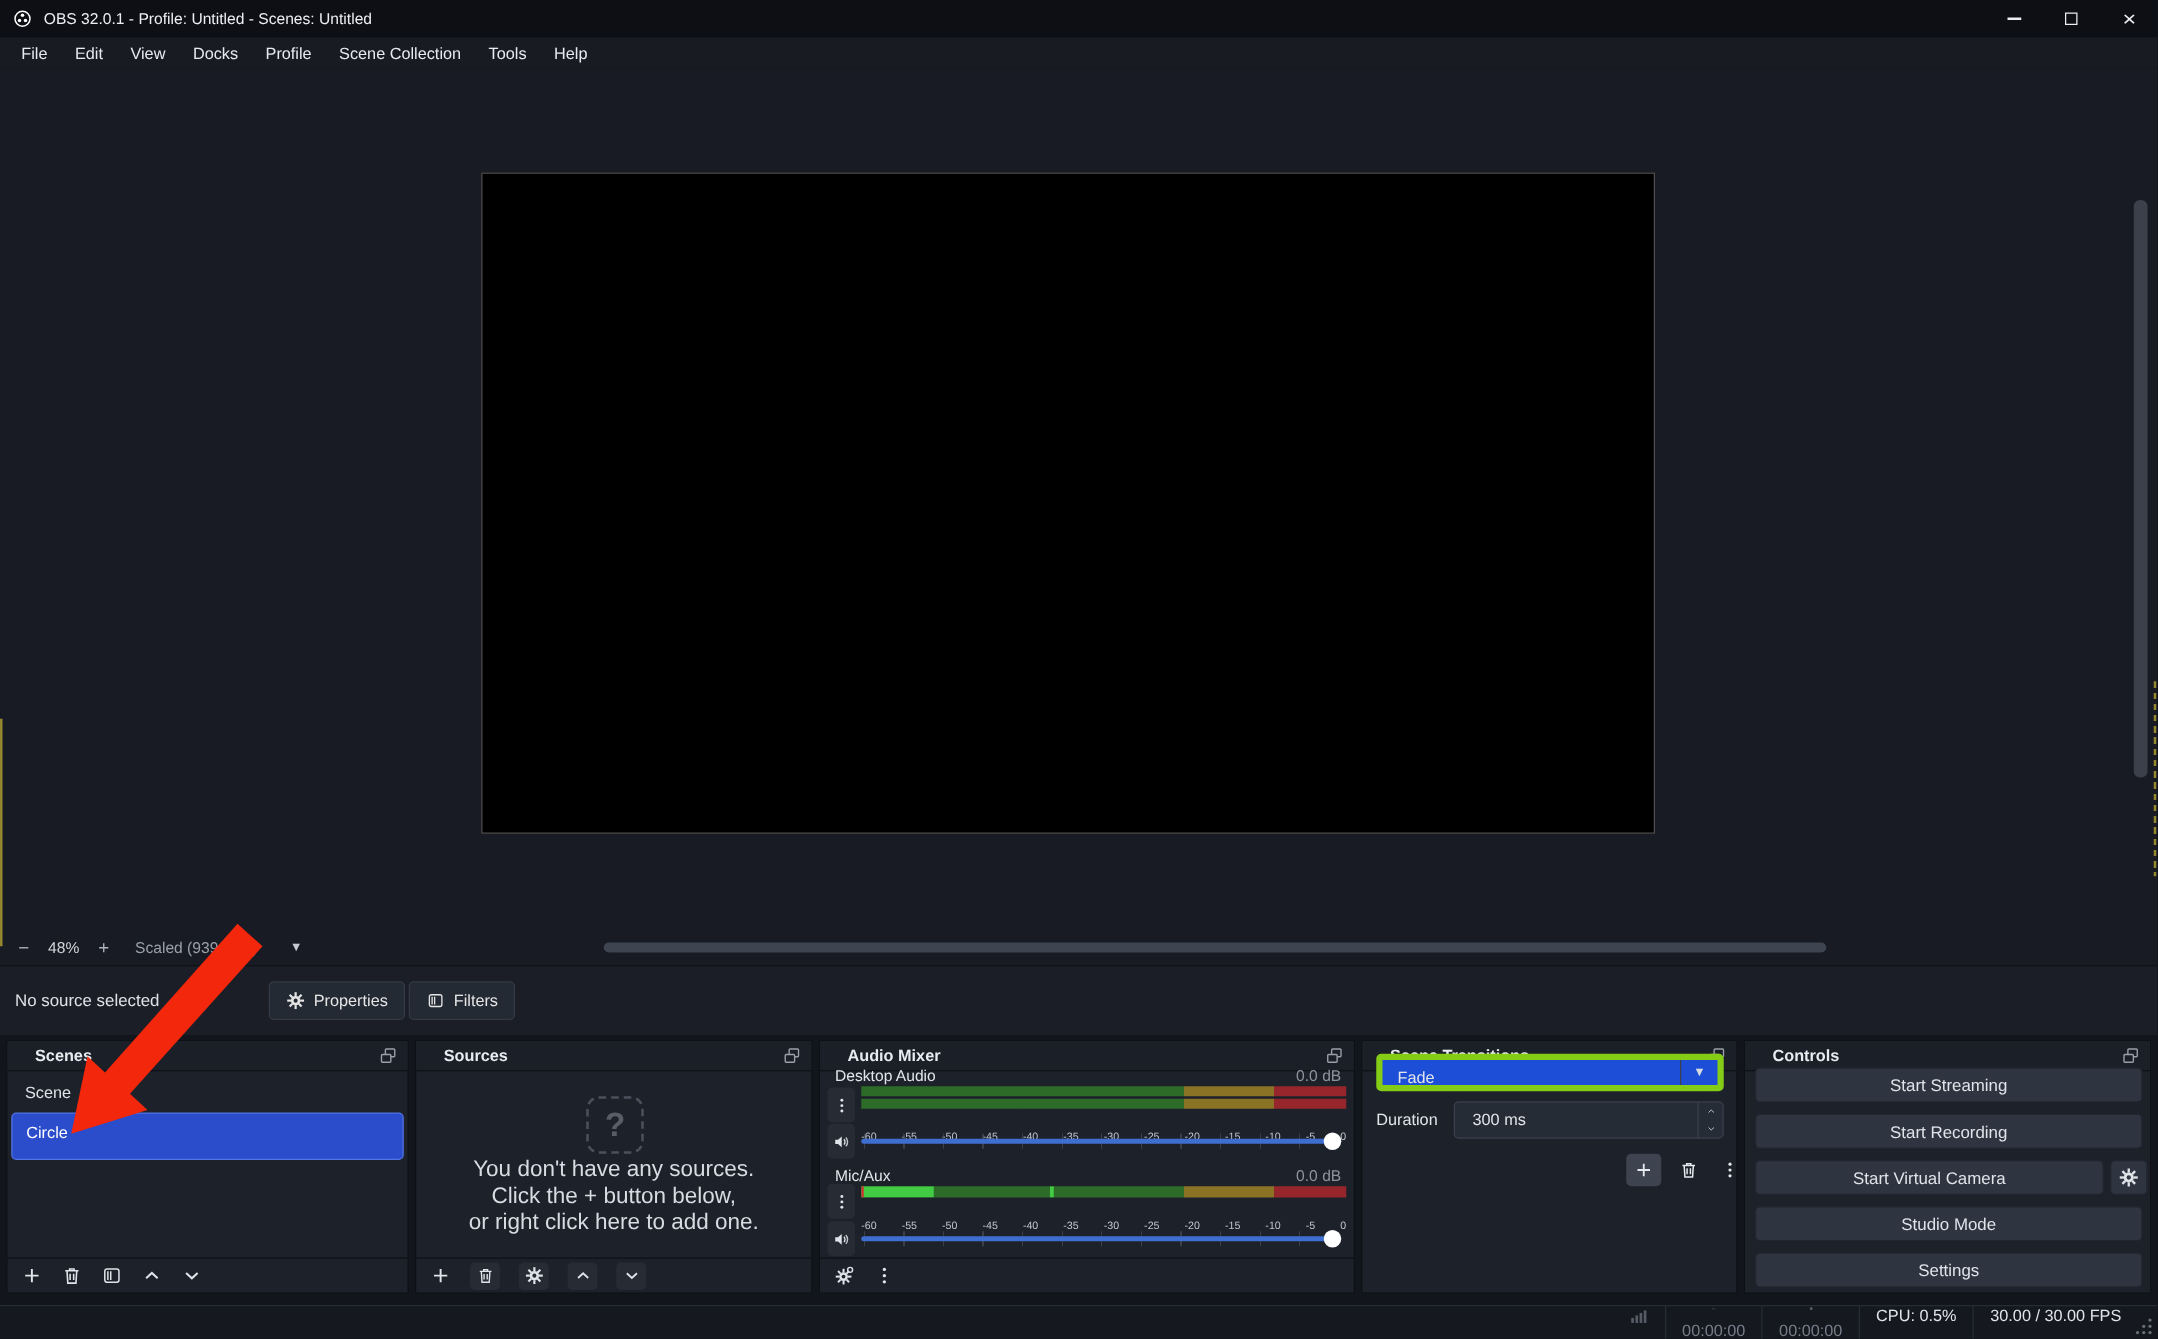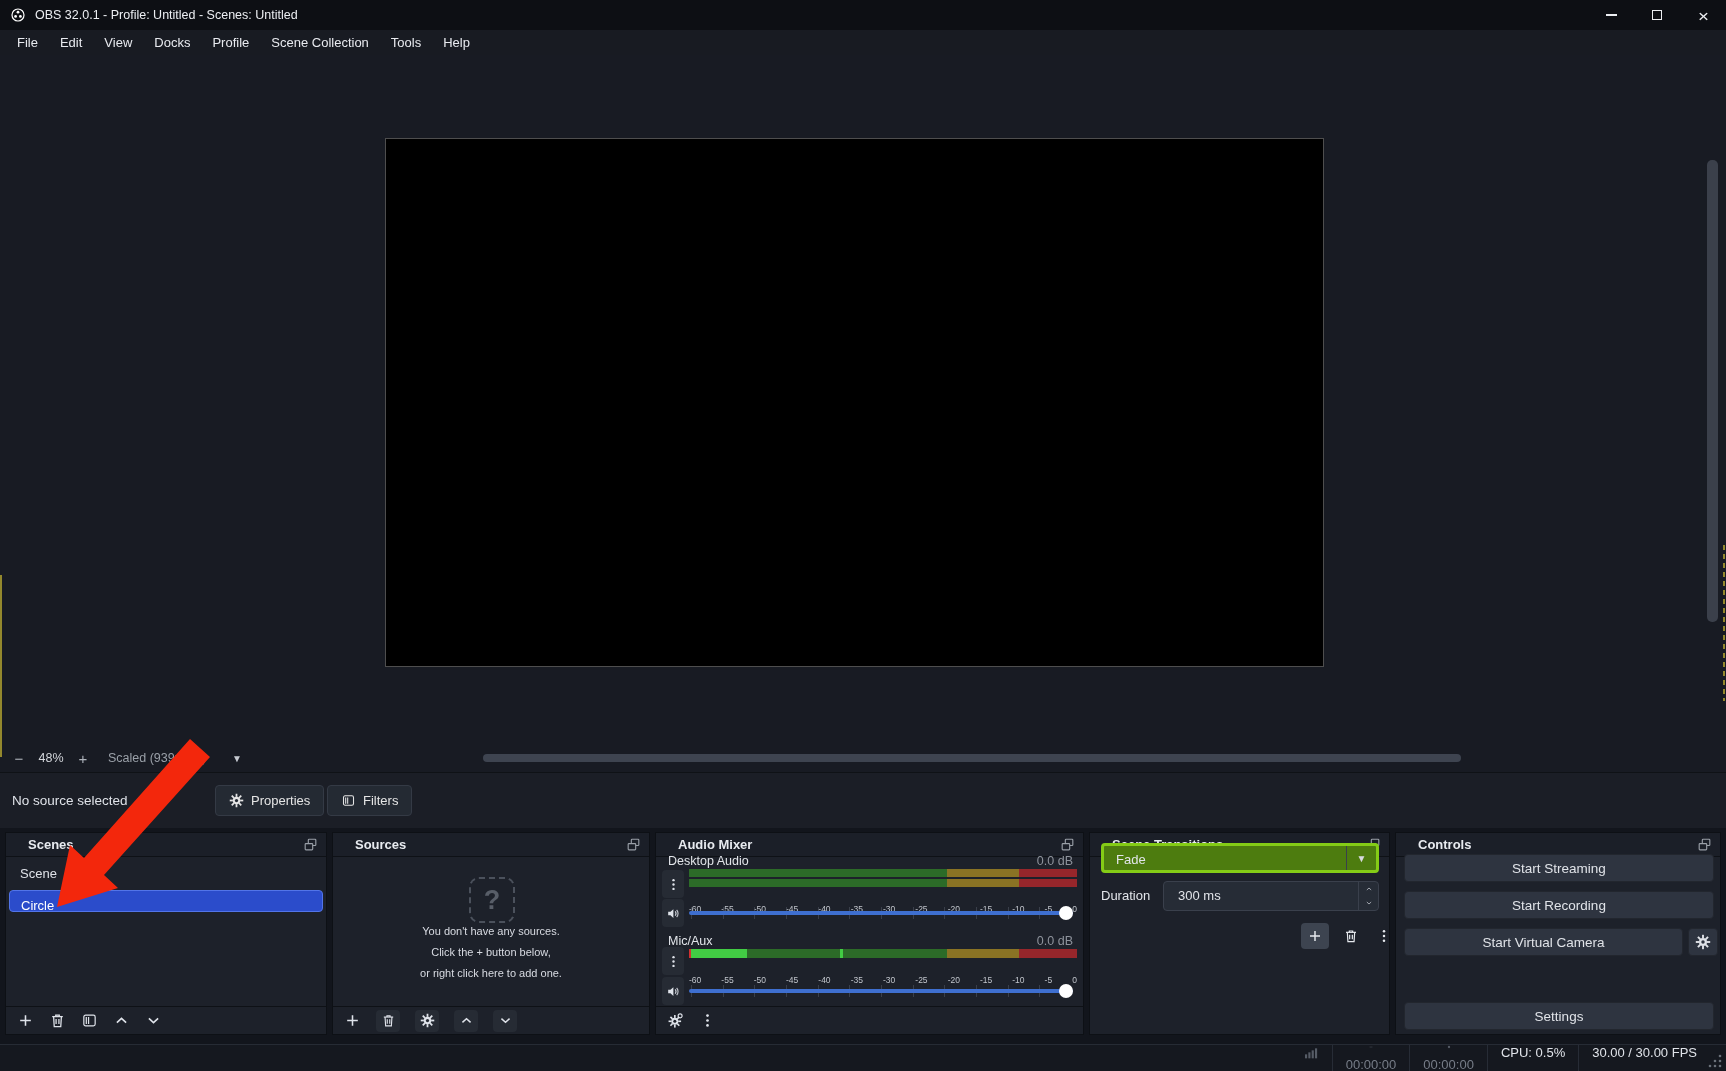--- a/index.html
+++ b/index.html
@@ -67,27 +67,27 @@
 
   #dock-scenes { left:5px; width:322px; }
   #dock-sources { left:332px; width:318px; }
   #dock-mixer { left:655px; width:429px; }
   #dock-transitions { left:1089px; width:301px; }
   #dock-controls { left:1395px; width:326px; }
 
   
   .scene-row { height:31px; line-height:31px; font-size:13px; color:#dfe2e8; padding-left:11px; margin:1px 3px; }
   .scene-row.selected { background:var(--selection,#2b4ccb); border:1px solid var(--selection-border,#5274e8);
-    border-radius:4px; height:22px; line-height:30px; color:#fff; }
+    border-radius:4px; height:38px; line-height:30px; color:#fff; }
 
   
   .empty-box { position:absolute; left:136px; top:44px; width:46px; height:46px;
     border:2px dashed #4b515c; border-radius:10px; color:#585e68; font-size:27px; font-weight:bold;
     display:flex; align-items:center; justify-content:center; }
-  .empty-text { position:absolute; left:0; right:0; text-align:center; font-size:11px; color:#d8dbe2; }
+  .empty-text { position:absolute; left:0; right:0; text-align:center; font-size:18px; color:#d8dbe2; }
   .et0 { top:92px; } .et1 { top:113px; } .et2 { top:134px; }
 
   
   .ch-name { position:absolute; left:12px; font-size:12.5px; color:#e2e5ea; }
   .ch-db { position:absolute; right:10px; font-size:12.5px; color:#8e939c; }
   .sq-btn { position:absolute; left:6px; width:22px; height:28px; background:#262b34; border-radius:4px;
     display:flex; align-items:center; justify-content:center; color:#dfe3ea; }
   .sq-btn svg { width:15px; height:15px; }
   .meter-wrap { position:absolute; left:33px; right:6px; }
   .meter-bar { height:8px; margin-bottom:2px; position:relative; overflow:hidden;
@@ -103,22 +103,22 @@
     background:repeating-linear-gradient(to right,#464c58 0 1px,transparent 1px 8.333%); opacity:.7; }
   .slider-track { position:absolute; left:0; right:0; top:12px; height:4px; border-radius:2px;
     background:var(--slider,#3e6fd0); }
   .slider-handle { position:absolute; right:0; top:7px; width:14px; height:14px; border-radius:50%;
     background:#fff; }
   
   .c1-name { top:21px; } .c1-meter { top:36px; } .c1-dots { top:37px; } .c1-spk { top:66px; } .c1-slider { top:66px; }
   .c2-name { top:101px; } .c2-meter { top:116px; } .c2-dots { top:114px; } .c2-spk { top:144px; } .c2-slider { top:144px; }
 
   
-  .combo { position:absolute; left:11px; right:10px; top:10px; height:30px; background:#4d7c0f;
-    border:3px solid #84cc16; border-radius:4px; font-size:13px; color:#e2e5ea; }
+  .combo { position:absolute; left:11px; right:10px; top:10px; height:30px; background:#1d4ed8;
+    border:5px solid #84cc16; border-radius:4px; font-size:13px; color:#e2e5ea; }
   .combo-text { position:absolute; left:12px; top:0; line-height:28px; }
   .combo-arrow { position:absolute; right:0; top:0; bottom:0; width:30px; border-left:1px solid #3a404c;
     display:flex; align-items:center; justify-content:center; color:#d7dade; font-size:10px; }
   .dur-label { position:absolute; left:11px; top:48px; height:30px; line-height:30px; font-size:13px; color:#e2e5ea; }
   .spin { position:absolute; left:73px; right:10px; top:48px; height:30px; background:#262c36;
     border:1px solid #3a404c; border-radius:4px; font-size:13px; color:#e2e5ea; }
   .spin-text { position:absolute; left:14px; line-height:28px; }
   .spin-btns { position:absolute; right:0; top:0; bottom:0; width:20px; border-left:1px solid #3a404c;
     display:flex; flex-direction:column; }
   .spin-b { flex:1; display:flex; align-items:center; justify-content:center; color:#c6cad1; }
@@ -546,20 +546,21 @@
         </svg>
     </div>
     <div class="ctl-btn cb0">Start Streaming</div>
     <div class="ctl-btn cb1">Start Recording</div>
     <div class="ctl-btn cb2">Start Virtual Camera</div>
     <div class="ctl-gear">
         <svg class="ic">
           <use href="#i-gear"></use>
         </svg>
       </div>
+    <div class="ctl-btn cb3">Studio Mode</div>
     <div class="ctl-btn cb4">Settings</div>
   </div>
 
   <div class="statusbar">
     <div class="sb-seg">
         <svg class="sb-ic ic">
           <use href="#i-signal"></use>
         </svg>
       </div>
     <div class="sb-sep"></div>

